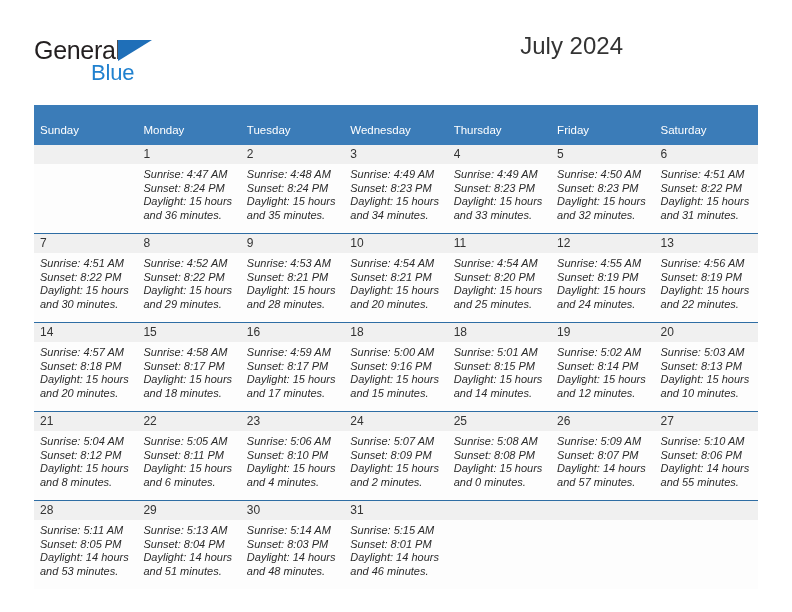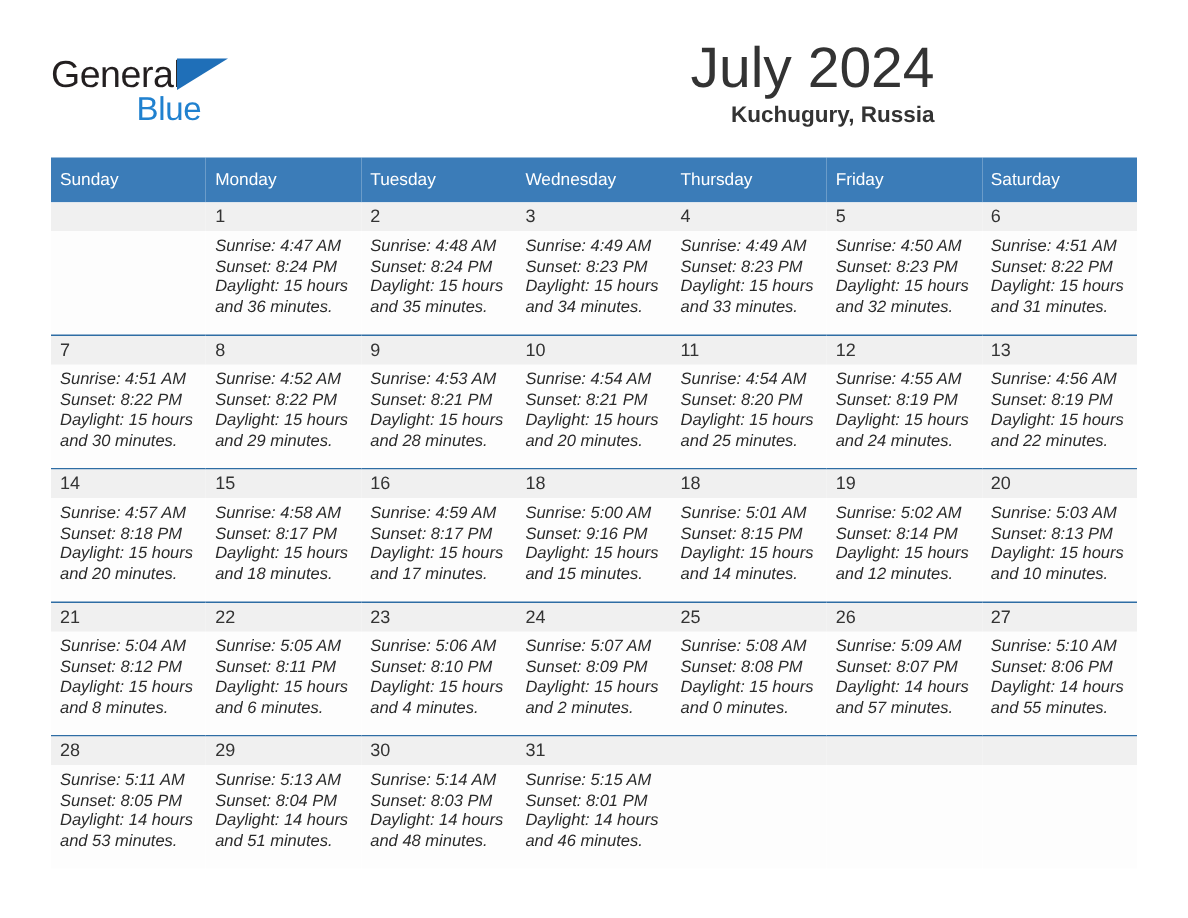--- a/index.html
+++ b/index.html
@@ -69,21 +69,21 @@
     line-height: 28px;
   }
 
   .title-block {
     position: absolute;
     right: 0;
     top: 0;
     text-align: right;
   }
   .cal-title {
-    font-size: 38px;
+    font-size: 24px;
     font-weight: normal;
     color: #333333;
     line-height: 36px;
     white-space: nowrap;
   }
   .cal-subtitle {
     font-size: 15px;
     font-weight: bold;
     color: #333333;
     line-height: 22px;
@@ -99,21 +99,21 @@
     width: 724px;
     border-collapse: collapse;
     table-layout: fixed;
   }
   .calendar th {
     background: #3b7cb8;
     color: #ffffff;
     font-size: 11.5px;
     font-weight: normal;
     text-align: left;
-    padding: 5px 0 5px 6px;
+    padding: 15px 0 5px 6px;
     height: 20px;
     vertical-align: middle;
   }
 
   .calendar td {
     vertical-align: top;
     padding: 0;
     border-top: 1.3px solid #2e6da4;
     background: #fdfdfd;
   }
@@ -156,21 +156,20 @@
 
     <div class="brand">
       <div class="brand-row1">
         <span class="brand-general">General</span><span class="brand-triangle"></span>
       </div>
       <div class="brand-row2">Blue</div>
     </div>
 
     <div class="title-block">
       <div class="cal-title">July 2024</div>
-      <div class="cal-subtitle">Kuchugury, Russia</div>
     </div>
 
   </div>
 
   <table class="calendar">
     <thead>
       <tr id="weekday-row">
           <th>Sunday</th>
           <th>Monday</th>
           <th>Tuesday</th>

